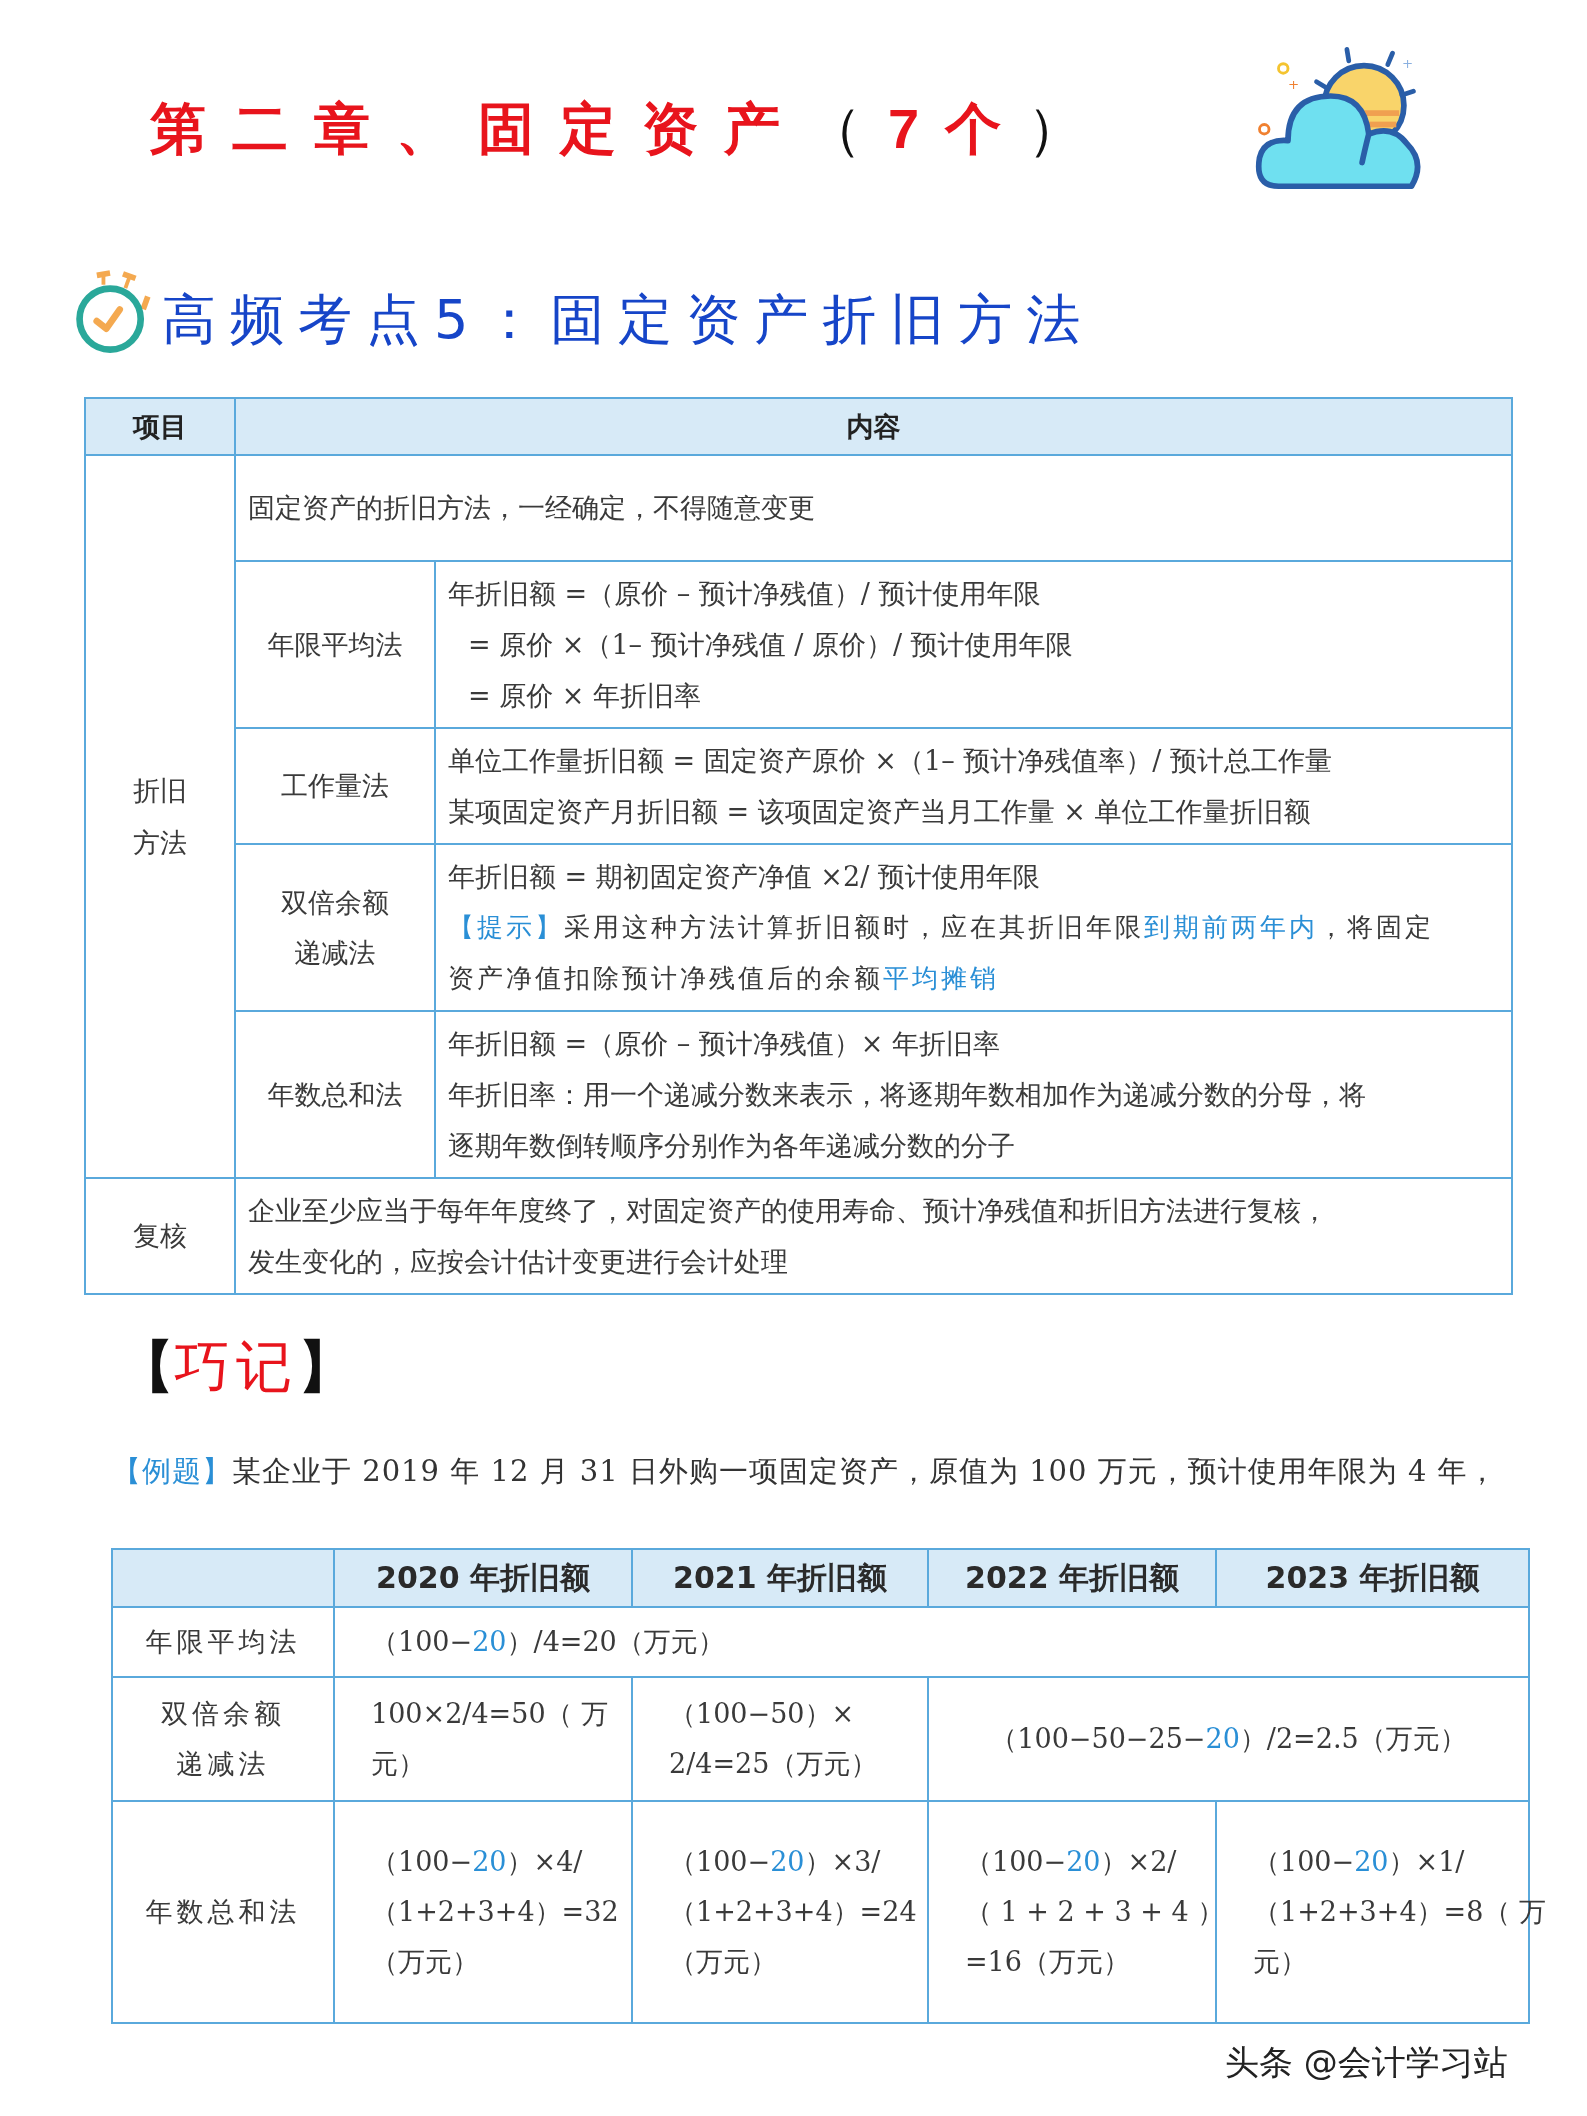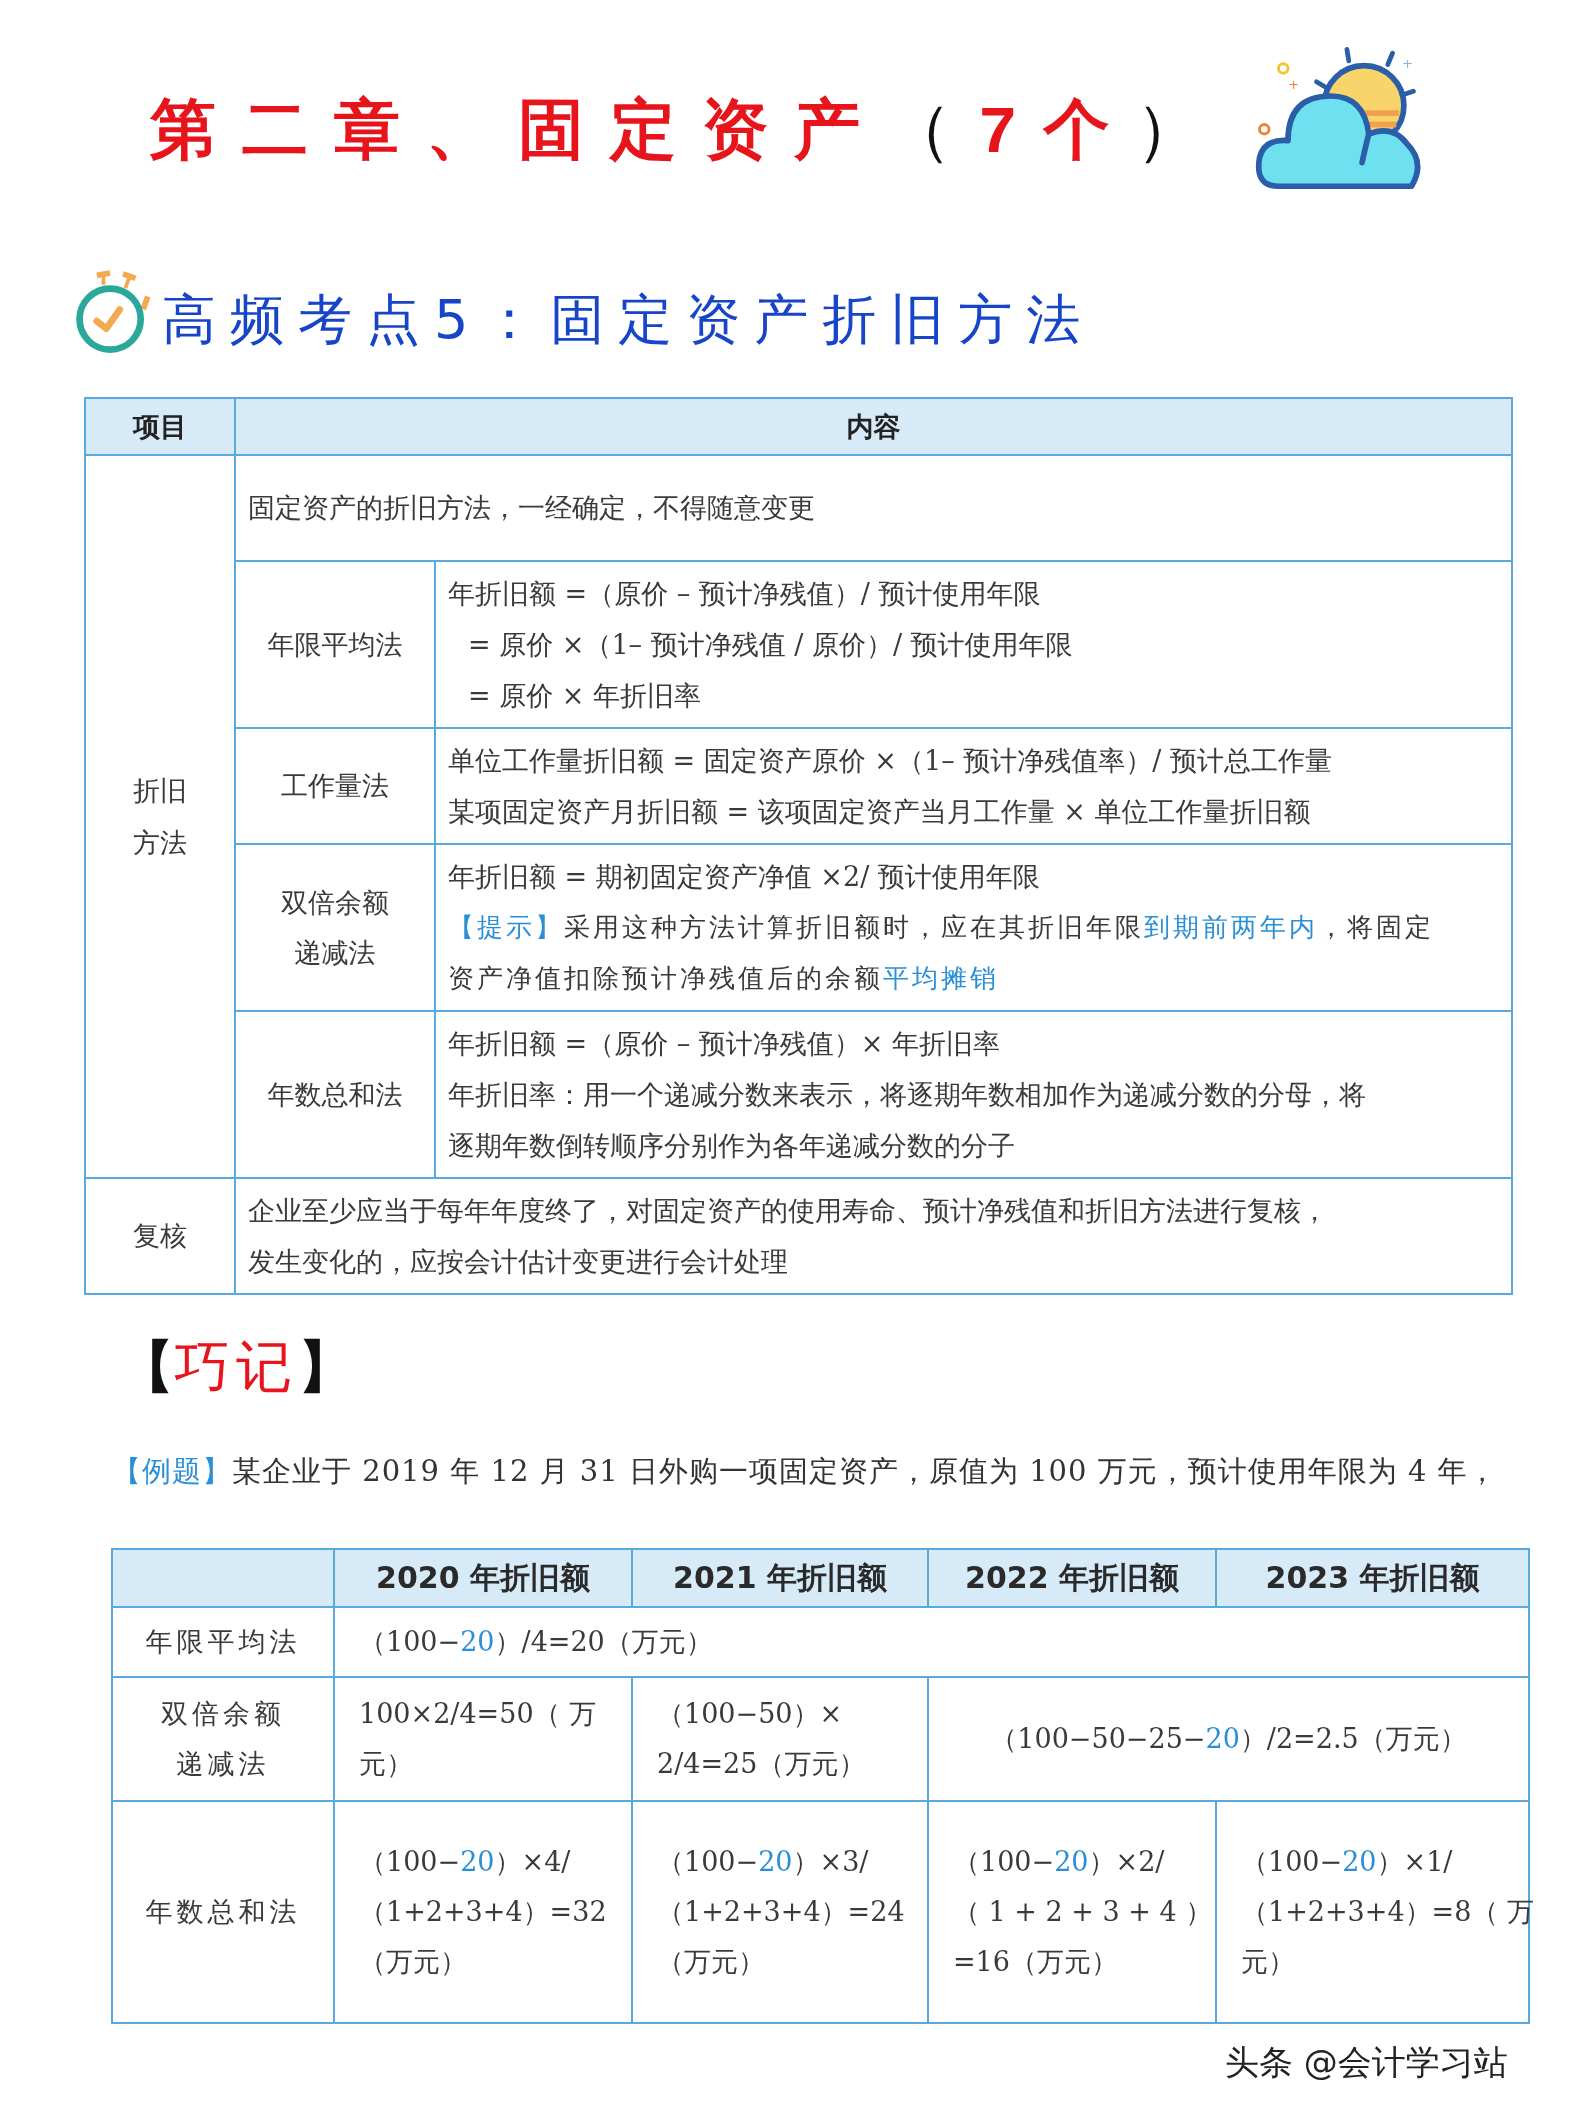--- a/index.html
+++ b/index.html
@@ -1,22 +1,22 @@
 <!DOCTYPE html>
 <html><head>
 <meta charset="utf-8">
 <style>
   html, body { margin: 0; padding: 0; background: #ffffff; }
   body { width: 1587px; height: 2116px; position: relative; overflow: hidden;
          font-family: "DejaVu Serif", "Liberation Serif", serif; color: #333; }
 
   
   .chapter-title { position: absolute; left: 150px; top: 70px; height: 120px;
-    display: flex; align-items: center; font-family: Liberation Mono, monospace;
-    font-size: 66px; letter-spacing: 26px; color: #e8141c; font-weight: bold; white-space: nowrap; }
+    display: flex; align-items: center; font-family: Liberation Sans, sans-serif;
+    font-size: 56px; letter-spacing: 26px; color: #e8141c; font-weight: bold; white-space: nowrap; }
   .chapter-title .paren { color: #111; font-weight: normal; }
   .cloud-icon { position: absolute; left: 1250px; top: 42px; width: 190px; height: 165px; }
 
   
   .section-head { position: absolute; left: 70px; top: 265px; display: flex; align-items: flex-end; }
   .timer-icon { width: 86px; height: 92px; margin-right: 6px; }
   .section-title { font-family: "DejaVu Sans", sans-serif; font-size: 54px; color: #1645c8;
     letter-spacing: 14px; white-space: nowrap; }
 
   
@@ -49,21 +49,21 @@
   .ex-table { position: absolute; left: 111px; top: 1548px; width: 1419px; table-layout: fixed;
     font-family: "DejaVu Serif", "Liberation Serif", serif; font-size: 27px; color: #3a3a3a; }
   .ex-table td, .ex-table th { border: 2px solid #5aa9dc; }
   .ex-table th { background: #d7eaf7; height: 54px; font-family: "DejaVu Sans", sans-serif;
     font-size: 30px; font-weight: bold; color: #2a2a2a; }
   .ex-table .c0 { width: 222px; }
   .ex-table .c1 { width: 298px; }
   .ex-table .c2 { width: 296px; }
   .ex-table .c3 { width: 288px; }
   .ex-table td.rowhead { text-align: center; line-height: 50px; letter-spacing: 4px; }
-  .ex-table td.cell { padding: 6px 24px; line-height: 50px; border-radius: 11px; }
+  .ex-table td.cell { padding: 6px 36px; line-height: 50px; border-radius: 11px; }
   .ex-table tr.r1 td { height: 56px; }
   .ex-table tr.r2 td { height: 110px; }
   .ex-table tr.r3 td { height: 208px; }
   .ex-table td.center { text-align: center; }
 
   .watermark { position: absolute; left: 1225px; top: 2040px; font-family: "DejaVu Sans", sans-serif;
     font-size: 34px; color: #222; white-space: nowrap; }
 </style>
 </head>
 <body>

